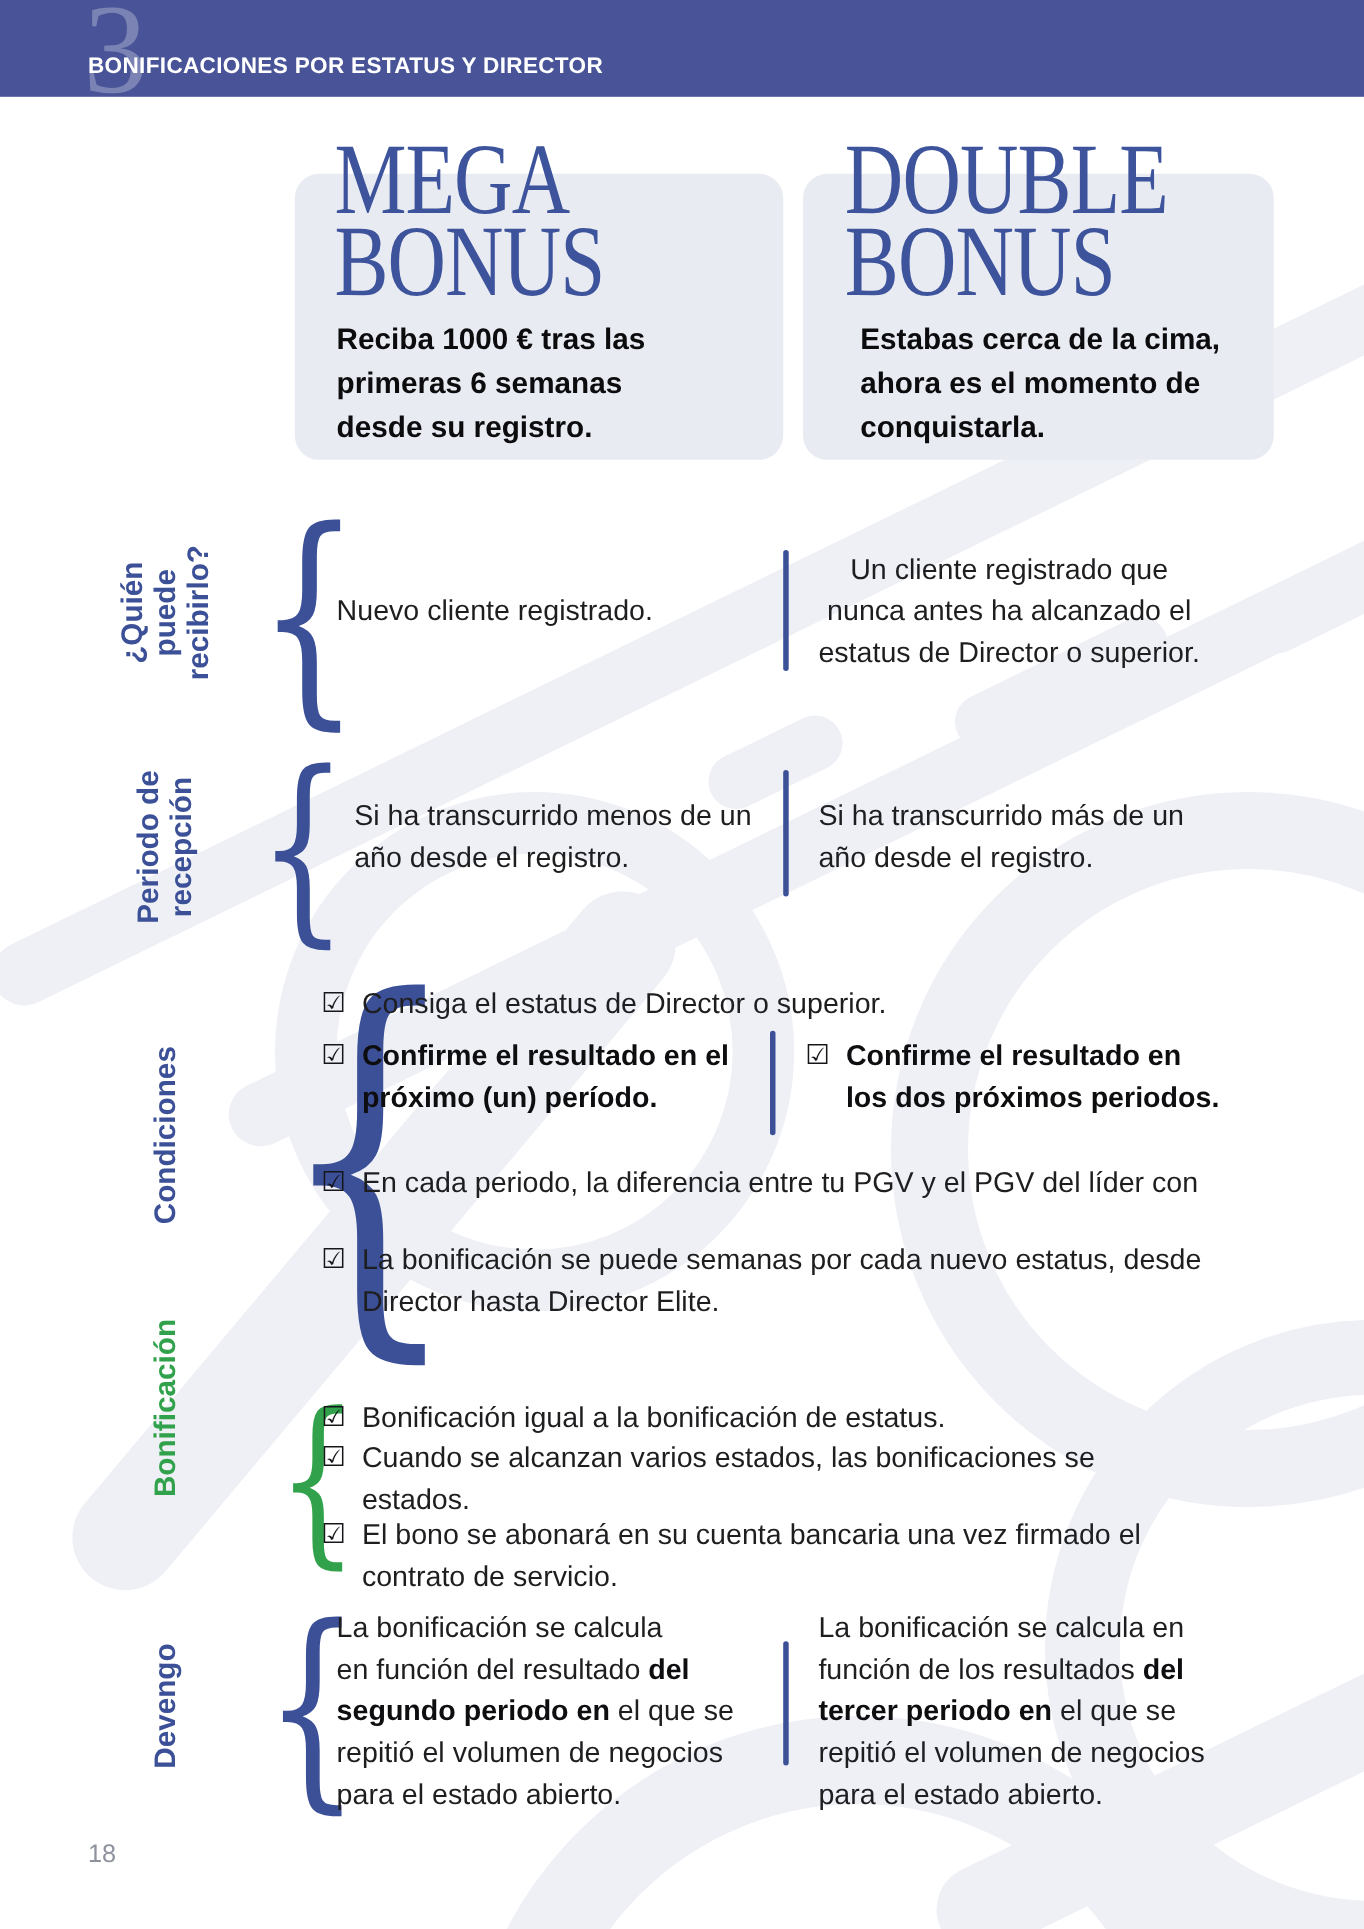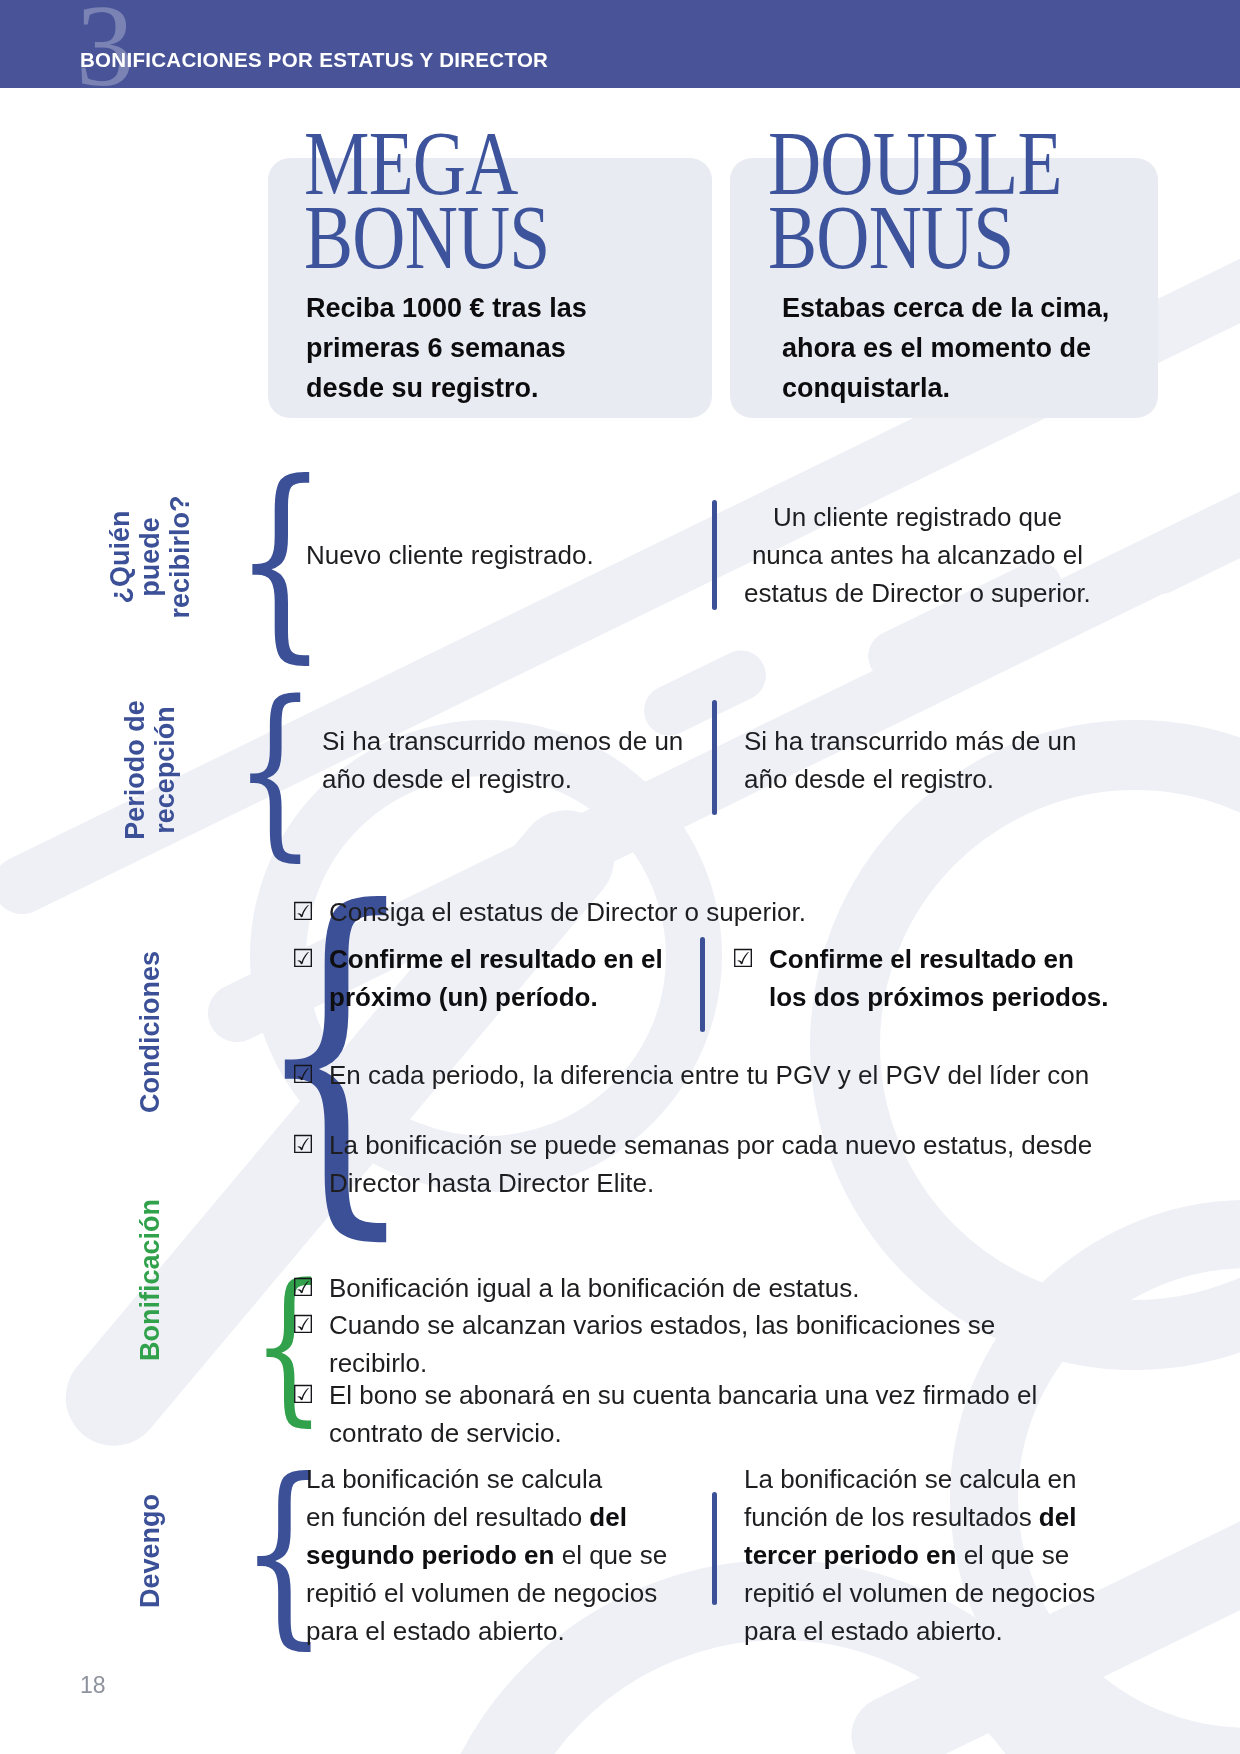--- a/index.html
+++ b/index.html
@@ -161,21 +161,21 @@
   <div class="chk-item" style="left:292px;top:1269px;">
     <span class="chk">☑</span>
     <div class="lines">
         <div><span>Bonificación igual a la bonificación de estatus.</span></div>
       </div>
   </div>
   <div class="chk-item" style="left:292px;top:1306px;">
     <span class="chk">☑</span>
     <div class="lines">
         <div><span>Cuando se alcanzan varios estados, las bonificaciones se</span></div>
-        <div><span>recibirlo.</span></div>
+        <div><span>estados.</span></div>
       </div>
   </div>
   <div class="chk-item" style="left:292px;top:1376px;">
     <span class="chk">☑</span>
     <div class="lines">
         <div><span>El bono se abonará en su cuenta bancaria una vez firmado el</span></div>
         <div><span>contrato de servicio.</span></div>
       </div>
   </div>
 

